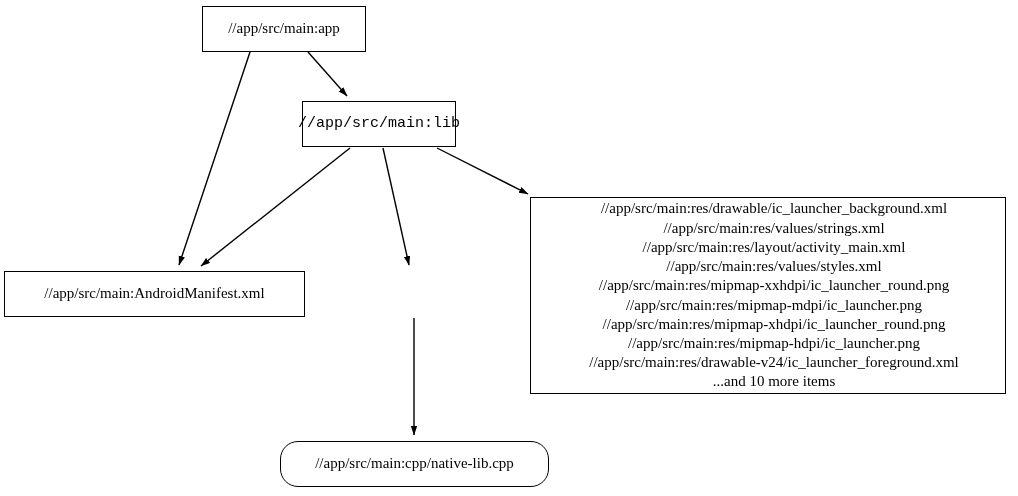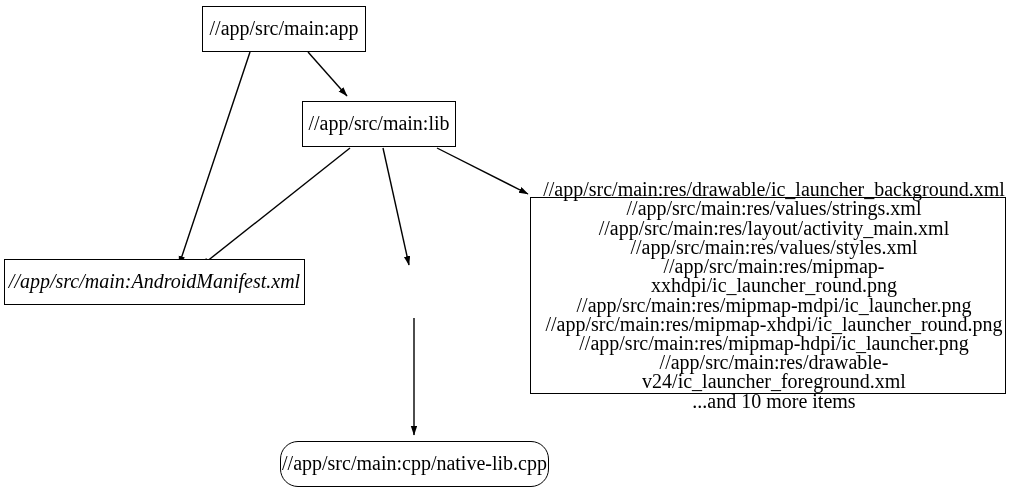--- a/index.html
+++ b/index.html
@@ -28,32 +28,32 @@
   .node {
     position: absolute;
     box-sizing: border-box;
     border: 1px solid #000000;
     background: #ffffff;
     display: flex;
     align-items: center;
     justify-content: center;
     text-align: center;
     color: #000000;
-    font-size: 20px;
+    font-size: 15px;
     line-height: 19.2px;
     white-space: pre;
     z-index: 2;
   }
   .node-multi {
     white-space: pre-line;
   }
   
   #node-app            { left: 202px; top: 6px;   width: 164px; height: 46px; }
-  #node-lib            { left: 302px; top: 101px; width: 154px; height: 46px; }
-  #node-manifest       { left: 4px;   top: 259px; width: 301px; height: 46px; font-style: italic; }
+  #node-lib            { left: 302px; top: 101px; width: 154px; height: 46px; font-family: Liberation Mono, monospace; }
+  #node-manifest       { left: 4px;   top: 271px; width: 301px; height: 46px; }
   #node-jni-lib        { left: 324px; top: 271px; width: 181px; height: 46px; }
   #node-res-group      { left: 530px; top: 197px; width: 476px; height: 197px; padding-left: 12px; }
   #node-native-lib-cpp { left: 280px; top: 441px; width: 269px; height: 46px; border-radius: 18px; }
 </style>
 </head>
 <body>
 
 <div id="canvas">
 
   <svg id="edges" viewBox="0 0 1018 496" width="1018" height="496" xmlns="http://www.w3.org/2000/svg">

